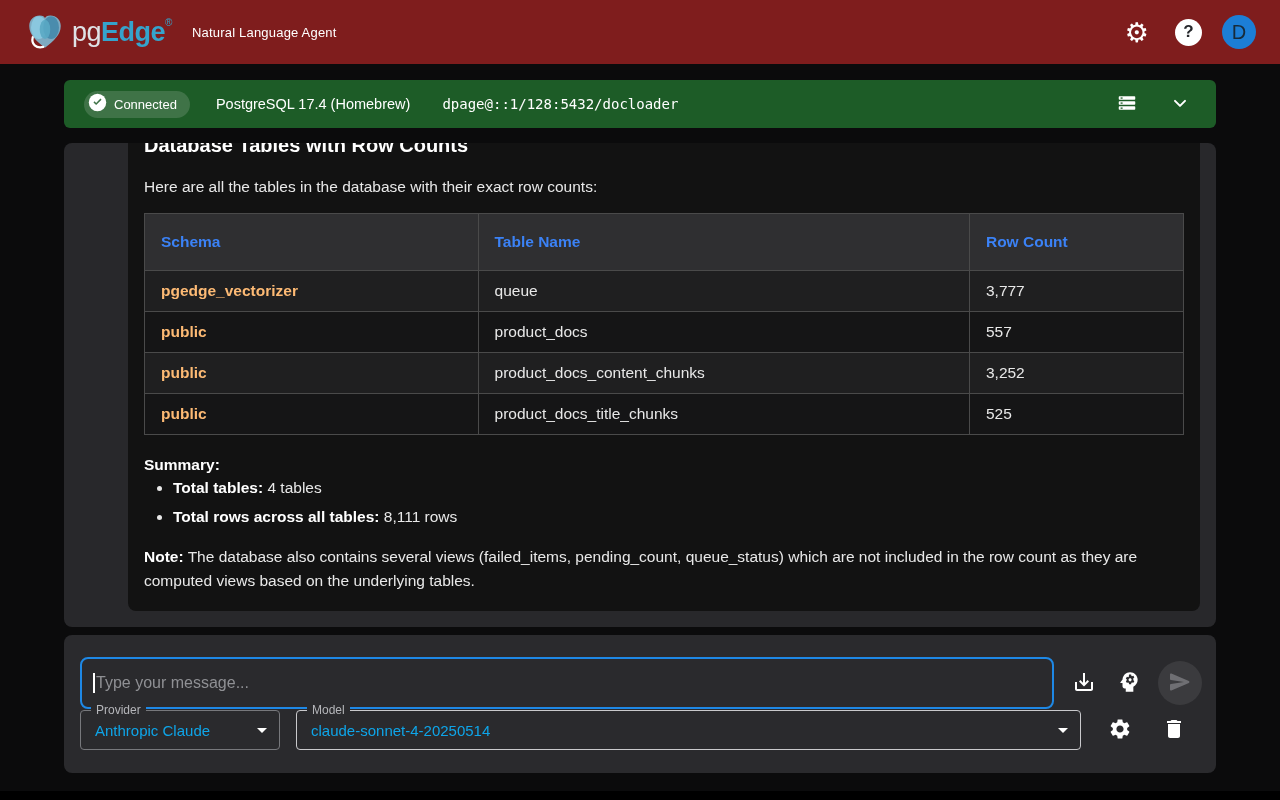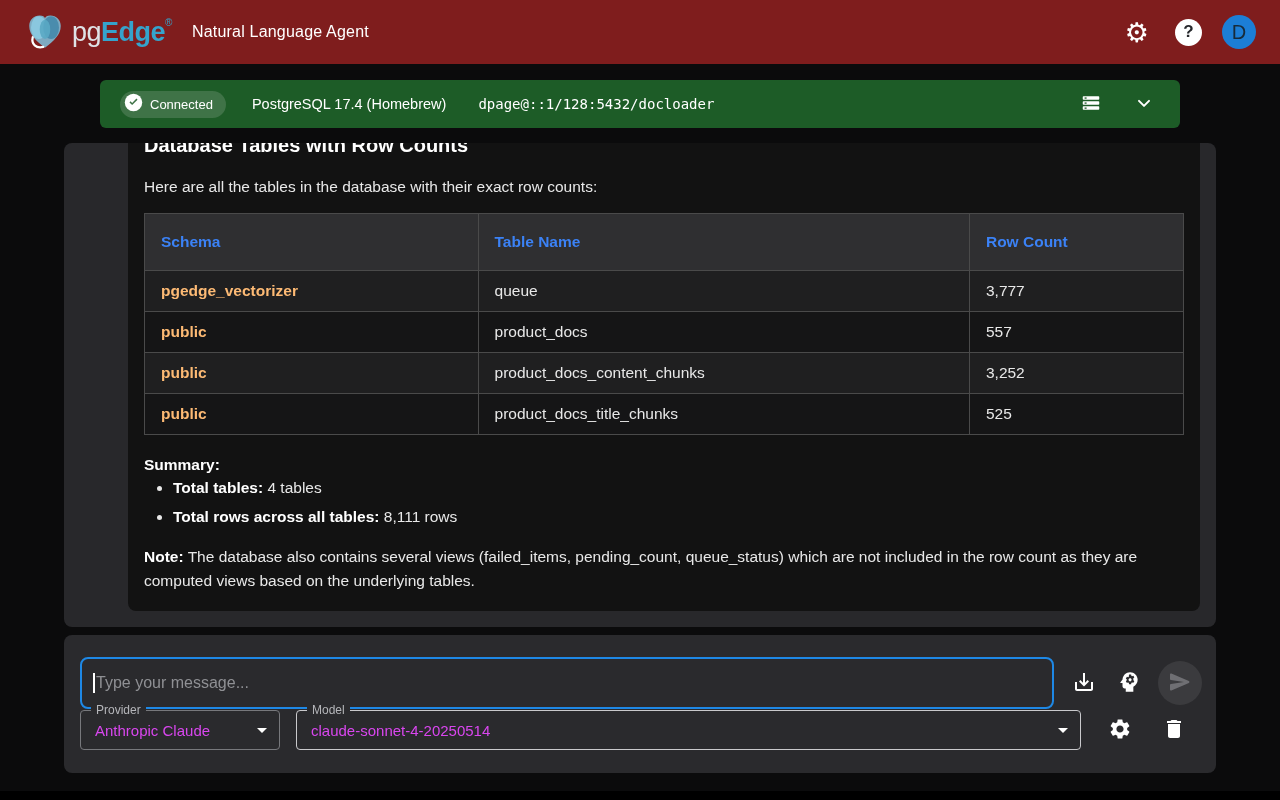--- a/index.html
+++ b/index.html
@@ -7,29 +7,29 @@
   body { background:#0b0b0c; font-family:"Liberation Sans", sans-serif; color:#e8e8e8; }
 
   
   .header { height:64px; background:#7f1d1d; display:flex; align-items:center; padding:0 24px; }
   .logo { display:flex; align-items:center; }
   .logo svg { display:block; }
   .logo-text { font-size:27px; margin-left:6px; letter-spacing:-0.5px; }
   .logo-pg { color:#dfe3e6; }
   .logo-edge { color:#35a3cc; font-weight:bold; }
   .logo-reg { color:#35a3cc; font-size:10px; vertical-align:top; }
-  .app-title { font-size:16px; color:#ffffff; margin-left:20px; font-weight:400; letter-spacing:0.2px; }
+  .app-title { font-size:13px; color:#ffffff; margin-left:20px; font-weight:400; letter-spacing:0.2px; }
   .header-right { margin-left:auto; display:flex; align-items:center; gap:14px; }
   .icon-btn { background:none; border:none; cursor:pointer; display:flex; align-items:center; justify-content:center; padding:6px; }
   .gear-glyph { color:#ffffff; font-size:27px; line-height:1; font-family:"DejaVu Sans", sans-serif; }
   .help-circle { width:27px; height:27px; border-radius:50%; background:#ffffff; color:#26282c; font-size:17px; font-weight:bold; display:flex; align-items:center; justify-content:center; }
   .avatar { width:34px; height:34px; border-radius:50%; background:#1c7ed6; color:#172b3a; font-size:20px; display:flex; align-items:center; justify-content:center; border:none; cursor:pointer; }
 
   
-  .conn-wrap { padding:16px 100px 15px; }
+  .conn-wrap { padding:16px 64px 15px; }
   .conn-bar { height:48px; background:#1d5c27; border-radius:6px; display:flex; align-items:center; padding:0 20px; }
   .conn-chip { display:flex; align-items:center; background:#3f7347; border-radius:14px; height:27px; padding:0 13px 0 4px; gap:7px; }
   .conn-chip-text { font-size:13px; color:#ffffff; }
   .conn-server { font-size:14.5px; color:#ffffff; margin-left:26px; }
   .conn-dsn { font-family:"DejaVu Sans Mono", monospace; font-size:14px; color:#ffffff; margin-left:32px; }
   .conn-right { margin-left:auto; display:flex; align-items:center; gap:20px; }
 
   
   .chat-panel { margin:0 64px; height:484px; background:#28282b; border-radius:8px; overflow:hidden; }
   .msg-bubble { margin:-16px 16px 15px 64px; background:#121212; border-radius:8px; padding:6px 16px 18px; }
@@ -59,21 +59,21 @@
   .caret { position:absolute; left:13px; top:16px; width:1.5px; height:20px; background:#ffffff; }
   .tool-btn { background:none; border:none; cursor:pointer; padding:6px; display:flex; align-items:center; justify-content:center; }
   .dl-btn { margin-left:12px; }
   .psy-btn { margin-left:8px; }
   .send-btn { width:44px; height:44px; border-radius:50%; background:#3b3b3e; border:none; margin-left:10px; display:flex; align-items:center; justify-content:center; cursor:pointer; }
 
   .select-row { display:flex; align-items:center; margin-top:1px; }
   .mui-select { position:relative; height:40px; border:1px solid #77787c; border-radius:4px; display:flex; align-items:center; cursor:pointer; }
   .mui-select.bright { border-color:#c9c9cc; }
   .mui-label { position:absolute; top:-8px; left:10px; background:#2a2a2d; padding:0 5px; font-size:12px; color:#b5b6ba; line-height:14px; }
-  .mui-value { font-size:15px; color:#d946ef; padding-left:14px; }
+  .mui-value { font-size:15px; color:#0ea5e9; padding-left:14px; }
   .mui-caret { position:absolute; right:12px; top:17px; width:0; height:0; border-left:5px solid transparent; border-right:5px solid transparent; border-top:5.5px solid #ffffff; }
   .provider-select { width:200px; }
   .model-select { flex:1; margin-left:16px; }
   .gear2-btn { margin-left:21px; }
   .trash-btn { margin-left:18px; margin-right:10px; }
 
   .bottom-strip { position:fixed; left:0; bottom:0; width:1280px; height:9px; background:#000000; }
 </style>
 </head>
 <body>

